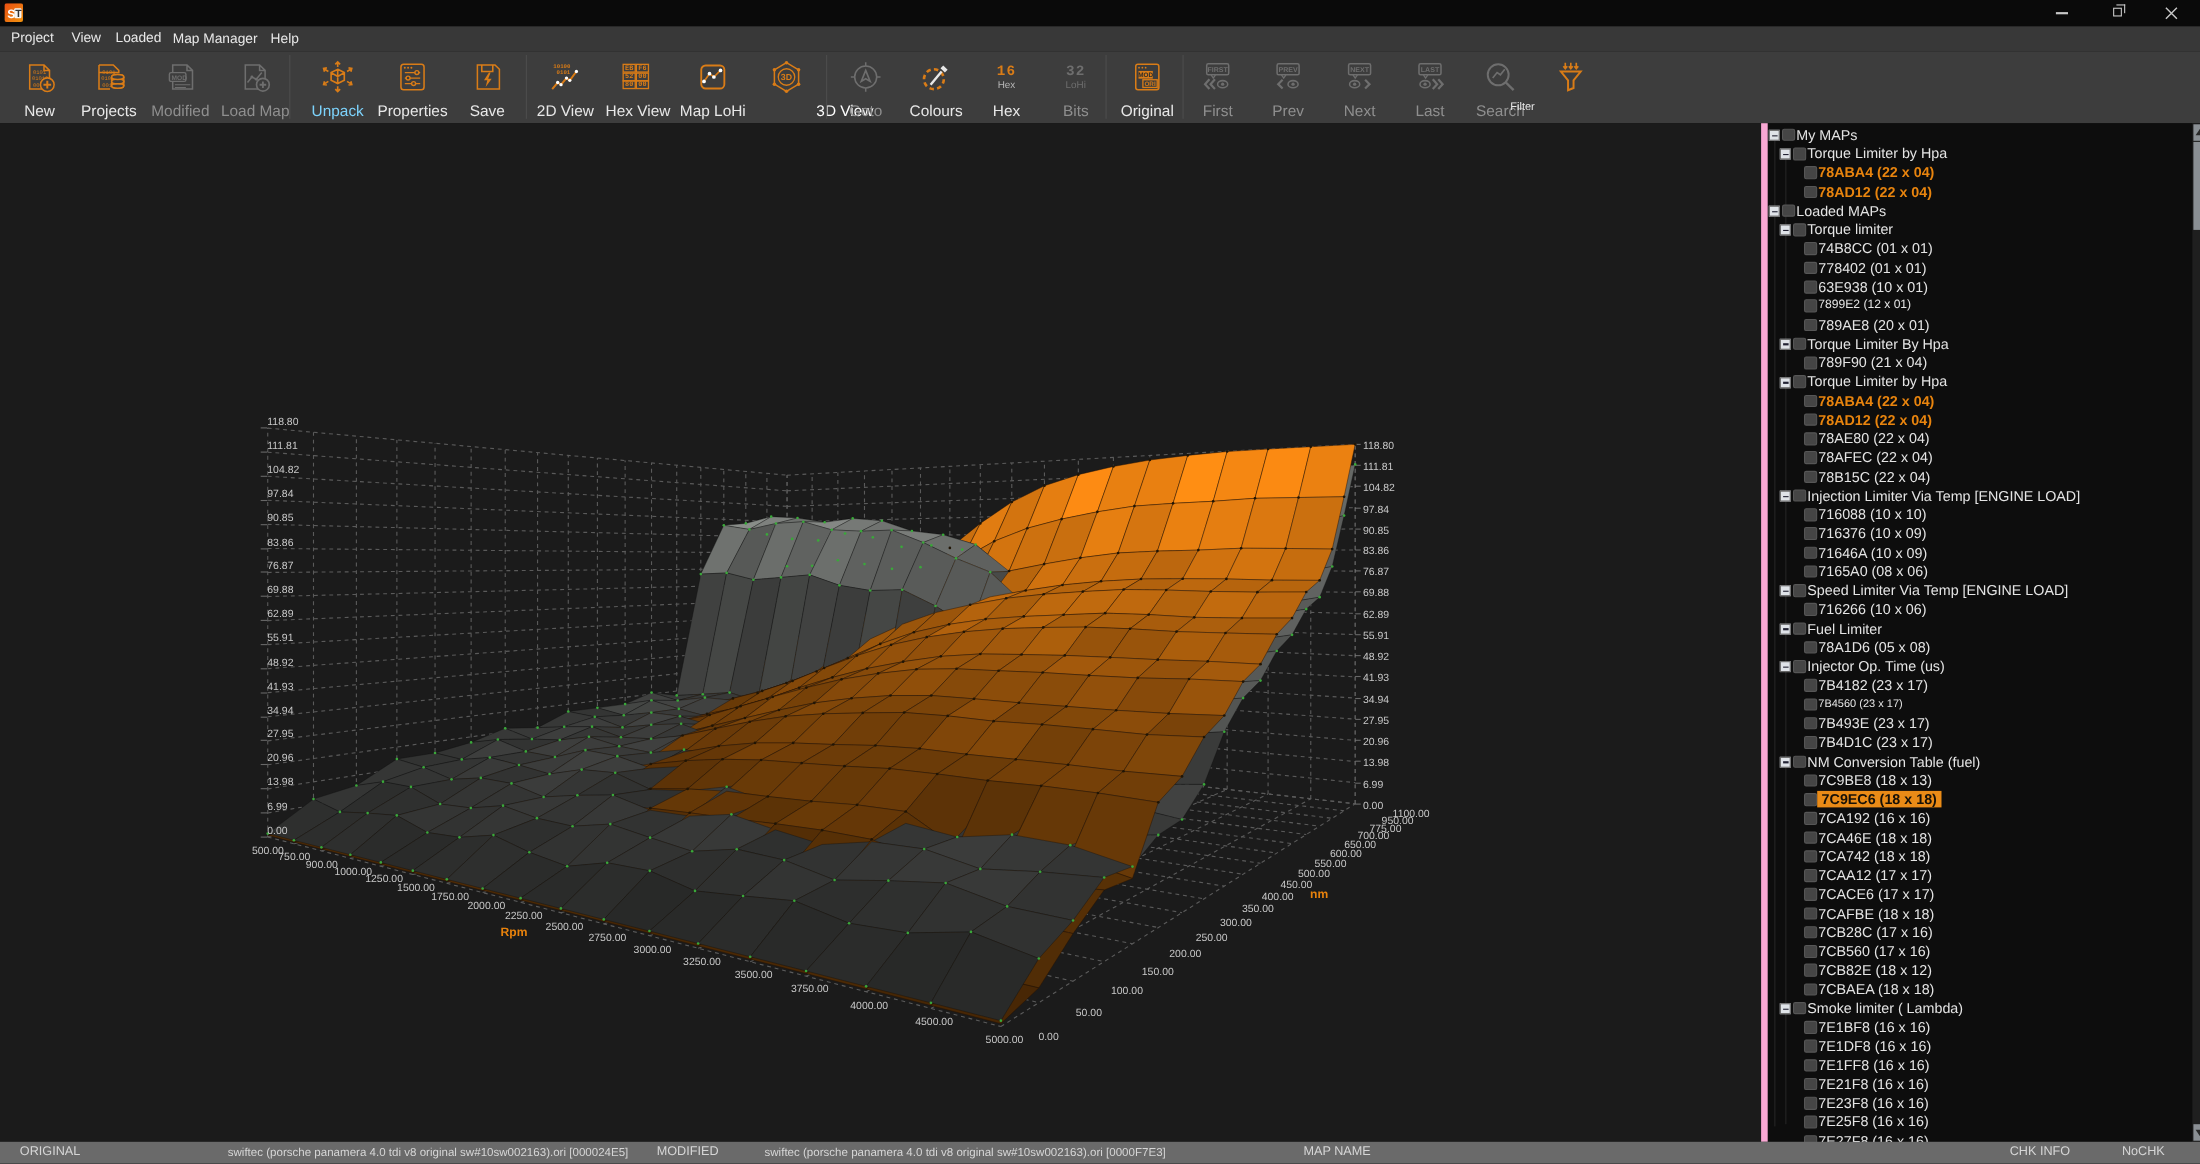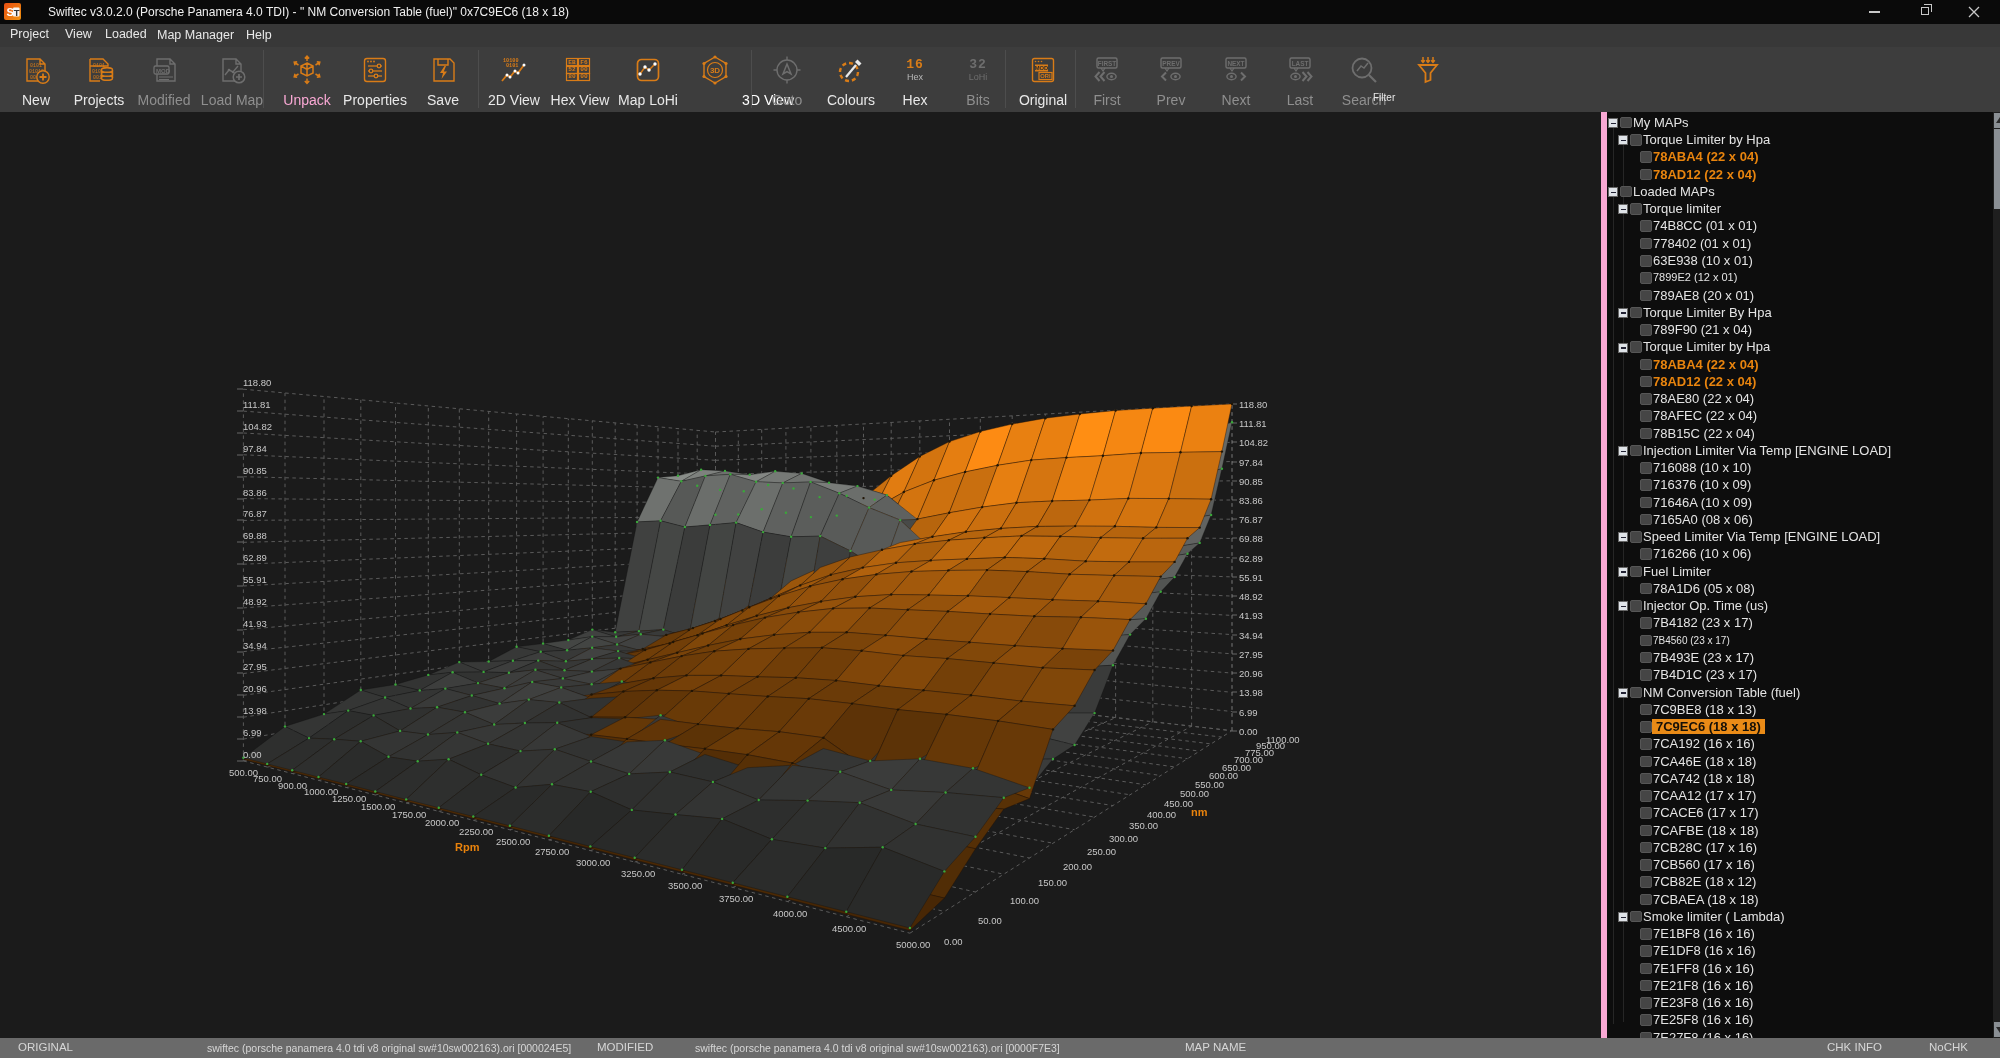--- a/index.html
+++ b/index.html
@@ -9,21 +9,20 @@
         <linearGradient id="lg" x1="0" y1="0" x2="1" y2="1">
           <stop offset="0" stop-color="#e84e12"></stop>
           <stop offset="1" stop-color="#f0930f"></stop>
         </linearGradient>
       </defs>
   <rect width="17" height="17" rx="2" fill="url(#lg)"></rect>
   <text x="2.5" y="13" fill="#fff" font-size="11" font-weight="bold" font-family="Liberation Sans,sans-serif">S</text>
   <rect x="9" y="4.5" width="6.5" height="9" fill="#f5f5f5" rx="1"></rect>
   <text x="9.8" y="12.5" fill="#333" font-size="9.5" font-weight="bold" font-family="Liberation Sans,sans-serif">T</text>
  </svg>
- <div style="position:absolute;left:48px;top:0;height:24px;line-height:24px;color:#f0f0f0;font-size:12px">Swiftec v3.0.2.0 (Porsche Panamera 4.0 TDI) - " NM Conversion Table (fuel)" 0x7C9EC6 (18 x 18)</div>
  <div style="position:absolute;left:1869px;top:11px;width:11px;height:1.5px;background:#c8c8c8"></div>
  <div style="position:absolute;left:1921px;top:7px;width:8px;height:8px;border:1.2px solid #c8c8c8"></div>
  <div style="position:absolute;left:1924px;top:4px;width:8px;height:8px;border:1.2px solid #c8c8c8;border-left:none;border-bottom:none"></div>
  <svg width="14" height="14" style="position:absolute;left:1967px;top:5px">
       <path d="M2 2 L12 12 M12 2 L2 12" stroke="#c8c8c8" stroke-width="1.3"></path>
     </svg>
 </div>
 <div style="position:absolute;left:0;top:24px;width:2000px;height:23px;background:#383838;color:#e8e8e8;font-size:12.5px">
  <span style="position:absolute;left:10px;top:3px">Project</span>
  <span style="position:absolute;left:65px;top:3px">View</span>
@@ -73,21 +72,21 @@
     <div style="position:absolute;left:177px;top:45px;width:110px;text-align:center;font-size:14px;color:#8f8f8f">Load Map</div>
     <div style="position:absolute;left:290px;top:6px;width:34px;height:34px"><svg width="34" height="34" viewBox="0 0 34 34">
         <path d="M17 10 L23 13 L23 20 L17 23 L11 20 L11 13 Z M17 10 L17 16.5 M11 13 L17 16.5 L23 13 M17 23 L17 16.5" fill="none" stroke="#d97c17" stroke-width="1.5"></path>
         <path d="M17 8 L17 3.5 M14.8 5.5 L17 3.2 L19.2 5.5" fill="none" stroke="#d97c17" stroke-width="1.5"></path>
         <path d="M17 25.5 L17 30 M14.8 28 L17 30.3 L19.2 28" fill="none" stroke="#d97c17" stroke-width="1.5"></path>
         <path d="M8.5 12 L4.5 9.5 M5 12.2 L4.2 9.2 L7.2 8.7" fill="none" stroke="#d97c17" stroke-width="1.5"></path>
         <path d="M25.5 12 L29.5 9.5 M29 12.2 L29.8 9.2 L26.8 8.7" fill="none" stroke="#d97c17" stroke-width="1.5"></path>
         <path d="M8.5 21 L4.5 23.5 M5 20.8 L4.2 23.8 L7.2 24.3" fill="none" stroke="#d97c17" stroke-width="1.5"></path>
         <path d="M25.5 21 L29.5 23.5 M29 20.8 L29.8 23.8 L26.8 24.3" fill="none" stroke="#d97c17" stroke-width="1.5"></path>
       </svg></div>
-    <div style="position:absolute;left:252px;top:45px;width:110px;text-align:center;font-size:14px;color:#f9a8d4">Unpack</div>
+    <div style="position:absolute;left:252px;top:45px;width:110px;text-align:center;font-size:14px;color:#7dd3fc">Unpack</div>
     <div style="position:absolute;left:358px;top:6px;width:34px;height:34px"><svg width="34" height="34" viewBox="0 0 34 34">
         <rect x="6.5" y="5.5" width="21" height="23" rx="2.5" fill="none" stroke="#d97c17" stroke-width="1.4"></rect>
         <circle cx="10" cy="8.5" r="0.9" fill="#d97c17"></circle>
         <circle cx="13" cy="8.5" r="0.9" fill="#d97c17"></circle>
         <circle cx="16" cy="8.5" r="0.9" fill="#d97c17"></circle>
         <path d="M10 13 L24 13" stroke="#d97c17" stroke-width="1.3"></path>
         <circle cx="21" cy="13" r="1.8" fill="#3d3d3d" stroke="#d97c17" stroke-width="1.3"></circle>
         <path d="M10 18 L24 18" stroke="#d97c17" stroke-width="1.3"></path>
         <circle cx="13" cy="18" r="1.8" fill="#3d3d3d" stroke="#d97c17" stroke-width="1.3"></circle>
         <path d="M10 23 L24 23" stroke="#d97c17" stroke-width="1.3"></path>

